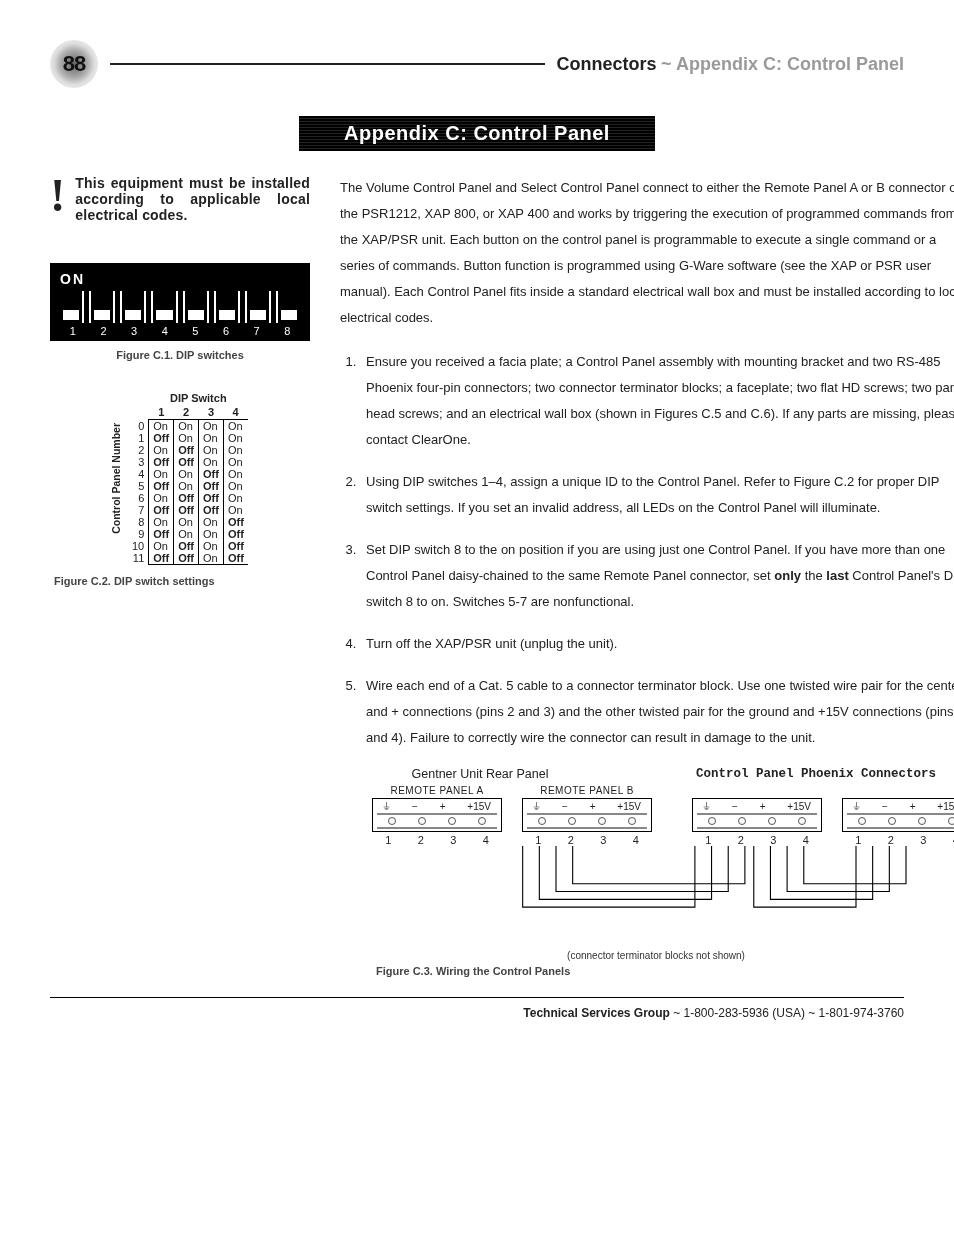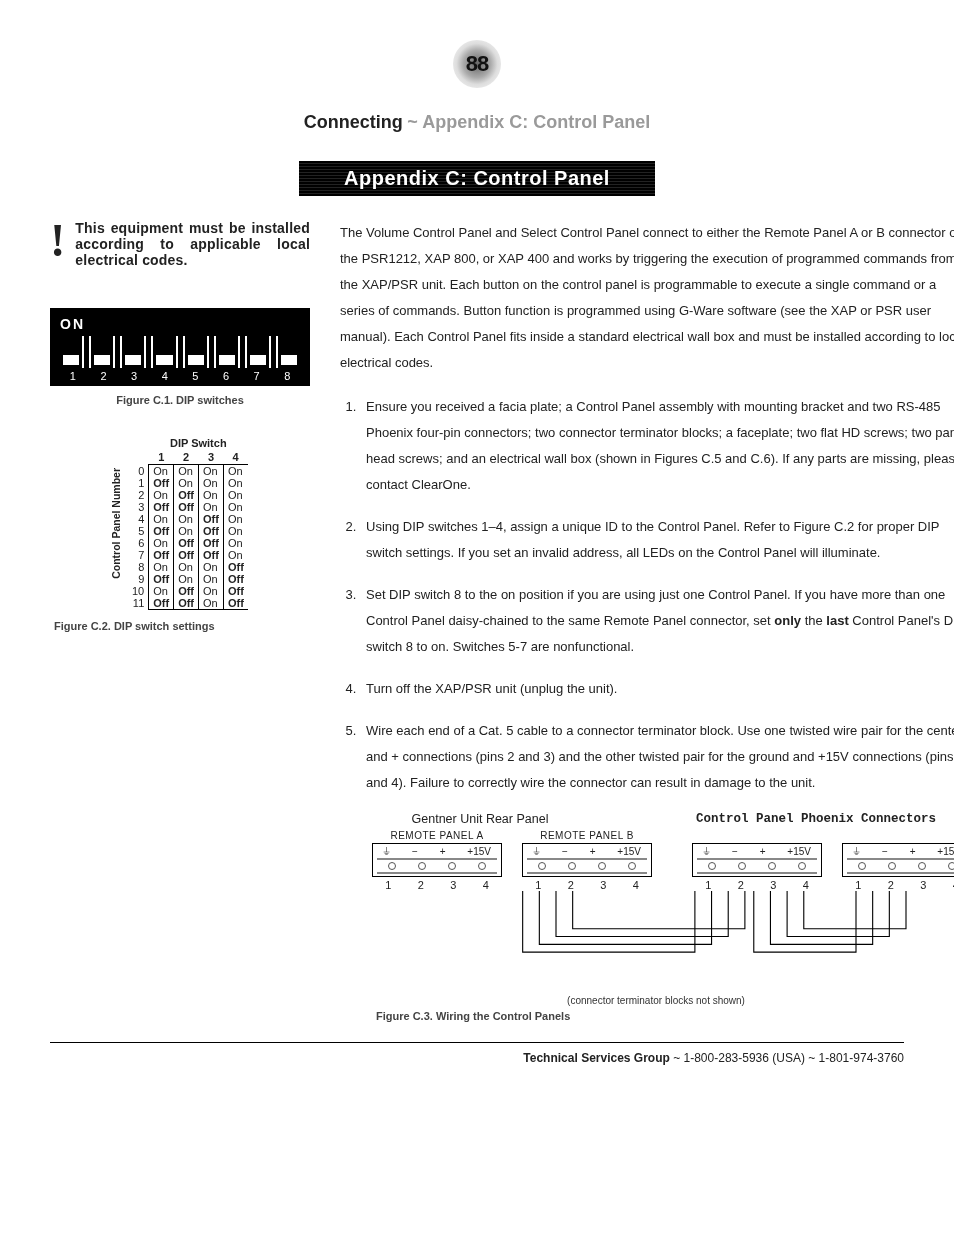--- a/index.html
+++ b/index.html
@@ -9,21 +9,20 @@
     color: #222;
     width: 954px;
     box-sizing: border-box;
     background: #fff;
   }
   .header-row {
     display: flex;
     align-items: center;
     gap: 12px;
     margin-bottom: 28px;
-    flex-direction: column;
   }
   .page-number-badge {
     width: 48px;
     height: 48px;
     border-radius: 50%;
     background: radial-gradient(circle at center, #666 0%, #aaa 40%, #ddd 60%, #fff 100%);
     display: flex;
     align-items: center;
     justify-content: center;
     font-weight: 800;
@@ -303,21 +302,21 @@
   }
   .footer b { font-weight: 700; font-family: "Arial Narrow", Arial, sans-serif;}
 </style>
 </head>
 <body>
 
 <div class="header-row">
   <div class="page-number-badge">88</div>
   <div class="header-line"></div>
   <div>
-    <span class="header-title">Connecting</span>
+    <span class="header-title">Connectors</span>
     <span class="header-sub">~</span>
     <span class="header-sub">Appendix C: Control Panel</span>
   </div>
 </div>
 
 <div style="display:flex; justify-content:center;">
   <div class="banner">Appendix C: Control Panel</div>
 </div>
 
 <div class="content">

